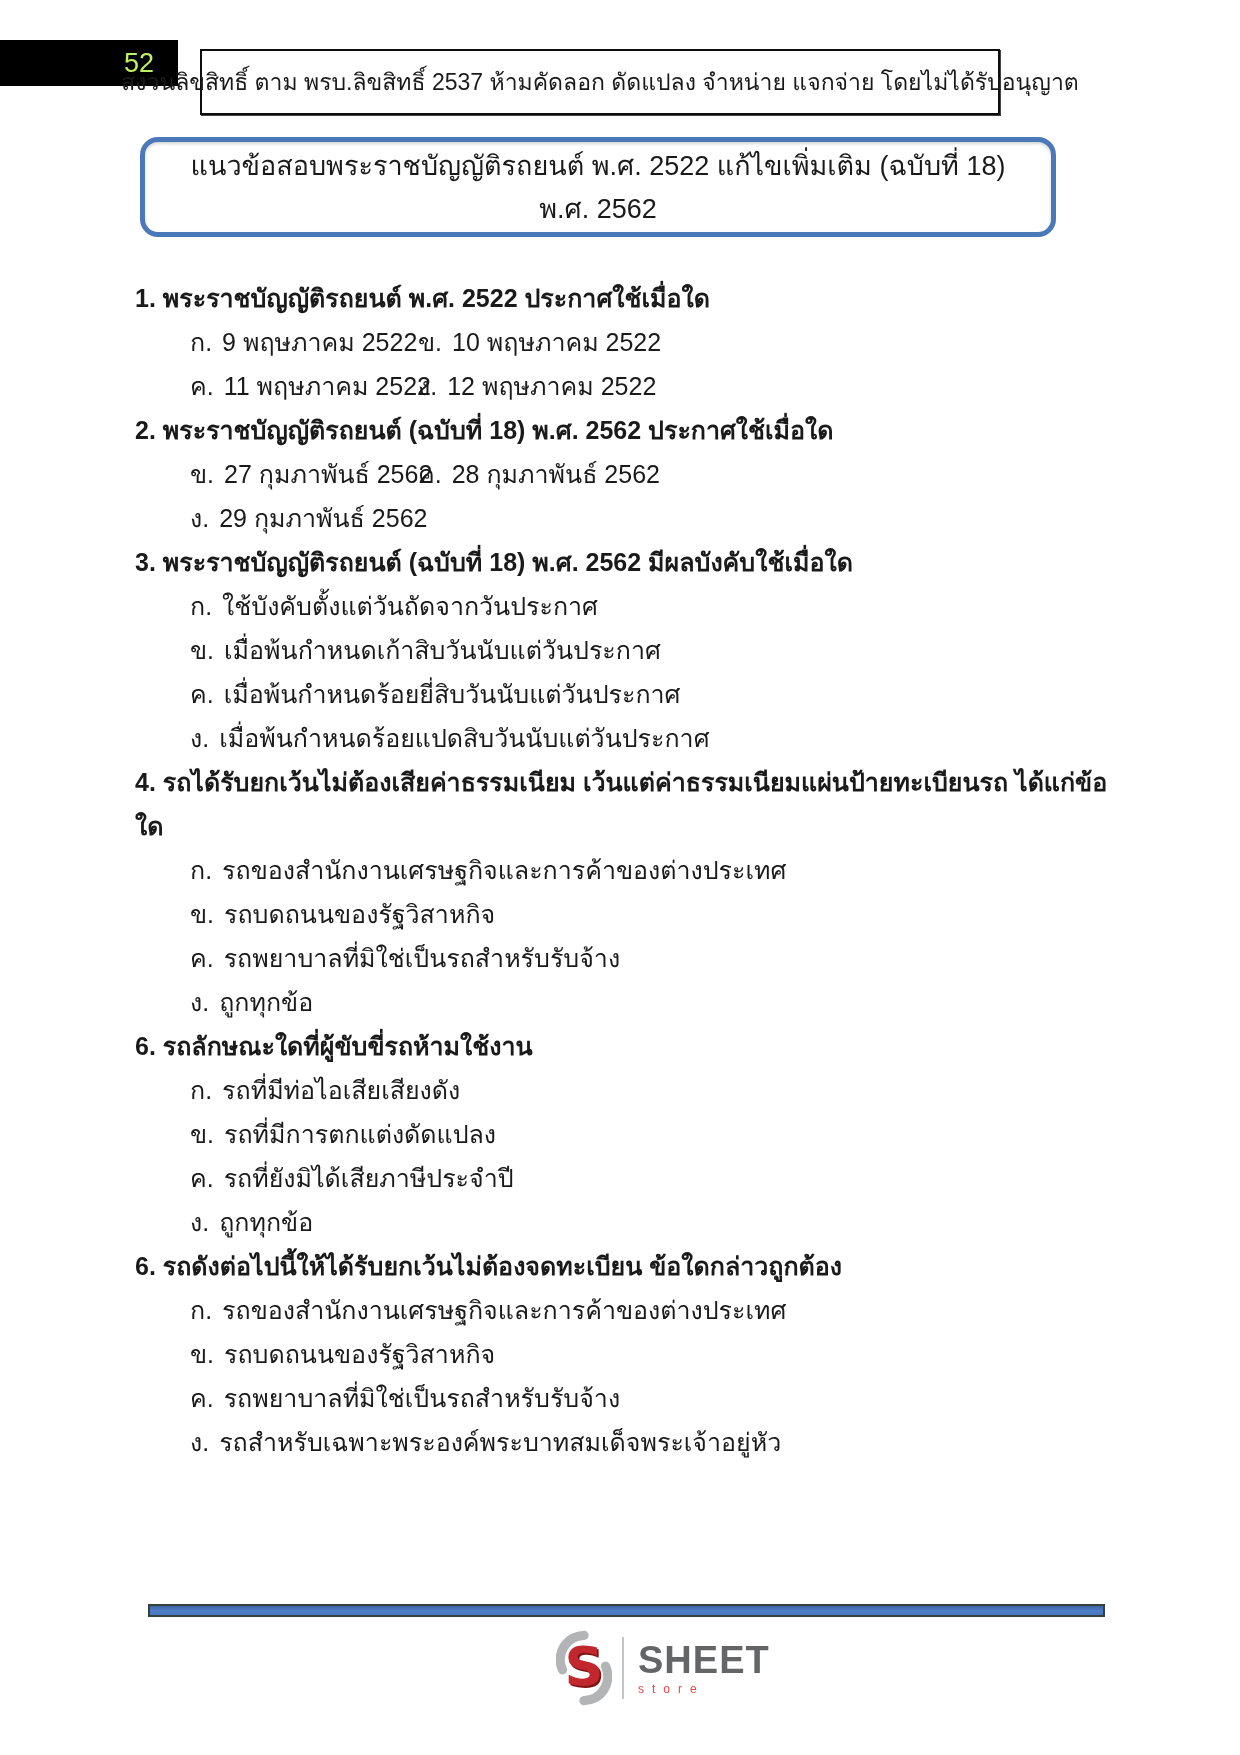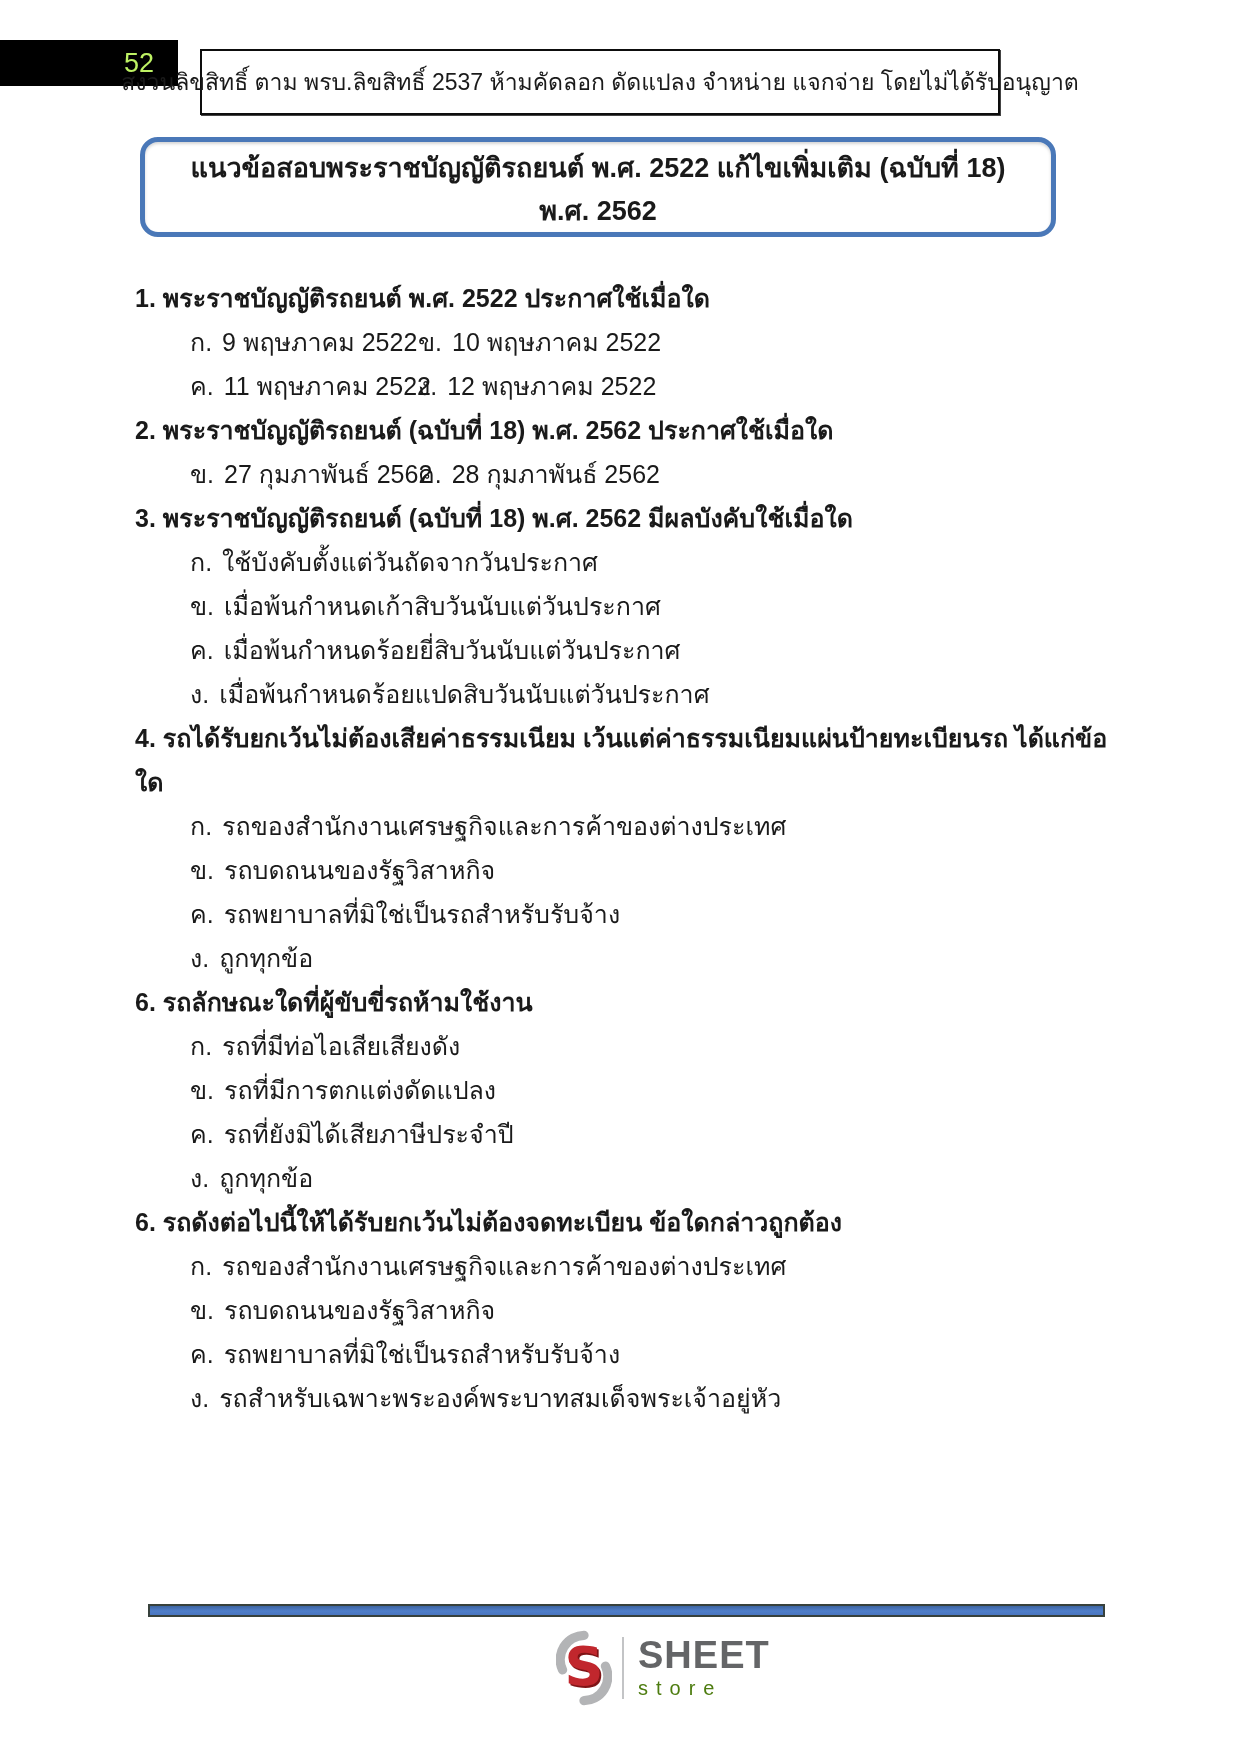--- a/index.html
+++ b/index.html
@@ -23,22 +23,22 @@
     box-shadow:1px 1px 0 #444;
     display:flex; align-items:center; justify-content:center;
     font-size:23px; white-space:nowrap;
   }
 
   
   .title-box{
     position:absolute; left:140px; top:137px; width:916px; height:100px;
     border:5px solid #4a78b8; border-radius:18px; background:#ffffff;
     box-shadow:inset 0 2px 3px rgba(90,90,90,.25);
-    display:flex; align-items:flex-end; justify-content:center;
-    font-size:27px; font-weight:bold; text-align:center; padding:0 20px;
+    display:flex; align-items:center; justify-content:center;
+    font-size:27px; font-weight:normal; text-align:center; padding:0 20px;
   }
 
   
   .questions{
     position:absolute; left:135px; top:276px; width:1000px;
     font-size:25px; line-height:44px;
   }
   .q-head{ font-weight:bold; }
   .choices{ padding-left:55px; }
   .choices.cols-2{
@@ -59,21 +59,21 @@
   }
   .logo-icon{ width:56px; height:76px; }
   .logo-divider{
     width:2px; height:62px; background:#c3c4c6; margin:0 14px 0 10px;
   }
   .brand-name{
     font-size:38px; font-weight:bold; color:#646567; letter-spacing:1px;
     line-height:38px; font-stretch:condensed;
   }
   .brand-sub{
-    font-size:20px; color:#4d7c0f; letter-spacing:8px; margin-top:3px;
+    font-size:12px; color:#ef4444; letter-spacing:8px; margin-top:3px;
   }
 </style>
 </head>
 <body>
 
 <div class="page">
 
   <div class="page-num-box">
     <span>52</span>
   </div>
@@ -93,20 +93,21 @@
           <div class="choice"><span class="c-label">ข.</span><span class="c-text">10 พฤษภาคม 2522</span></div>
           <div class="choice"><span class="c-label">ค.</span><span class="c-text">11 พฤษภาคม 2522</span></div>
           <div class="choice"><span class="c-label">ง.</span><span class="c-text">12 พฤษภาคม 2522</span></div>
         </div>
       </section>
       <section class="question-block">
         <div class="q-head">2. พระราชบัญญัติรถยนต์ (ฉบับที่ 18) พ.ศ. 2562 ประกาศใช้เมื่อใด</div>
         <div class="choices cols-2">
           <div class="choice"><span class="c-label">ข.</span><span class="c-text">27 กุมภาพันธ์ 2562</span></div>
           <div class="choice"><span class="c-label">ค.</span><span class="c-text">28 กุมภาพันธ์ 2562</span></div>
+          <div class="choice"><span class="c-label">ง.</span><span class="c-text">29 กุมภาพันธ์ 2562</span></div>
         </div>
       </section>
       <section class="question-block">
         <div class="q-head">3. พระราชบัญญัติรถยนต์ (ฉบับที่ 18) พ.ศ. 2562 มีผลบังคับใช้เมื่อใด</div>
         <div class="choices cols-1">
           <div class="choice"><span class="c-label">ก.</span><span class="c-text">ใช้บังคับตั้งแต่วันถัดจากวันประกาศ</span></div>
           <div class="choice"><span class="c-label">ข.</span><span class="c-text">เมื่อพ้นกำหนดเก้าสิบวันนับแต่วันประกาศ</span></div>
           <div class="choice"><span class="c-label">ค.</span><span class="c-text">เมื่อพ้นกำหนดร้อยยี่สิบวันนับแต่วันประกาศ</span></div>
           <div class="choice"><span class="c-label">ง.</span><span class="c-text">เมื่อพ้นกำหนดร้อยแปดสิบวันนับแต่วันประกาศ</span></div>
         </div>

